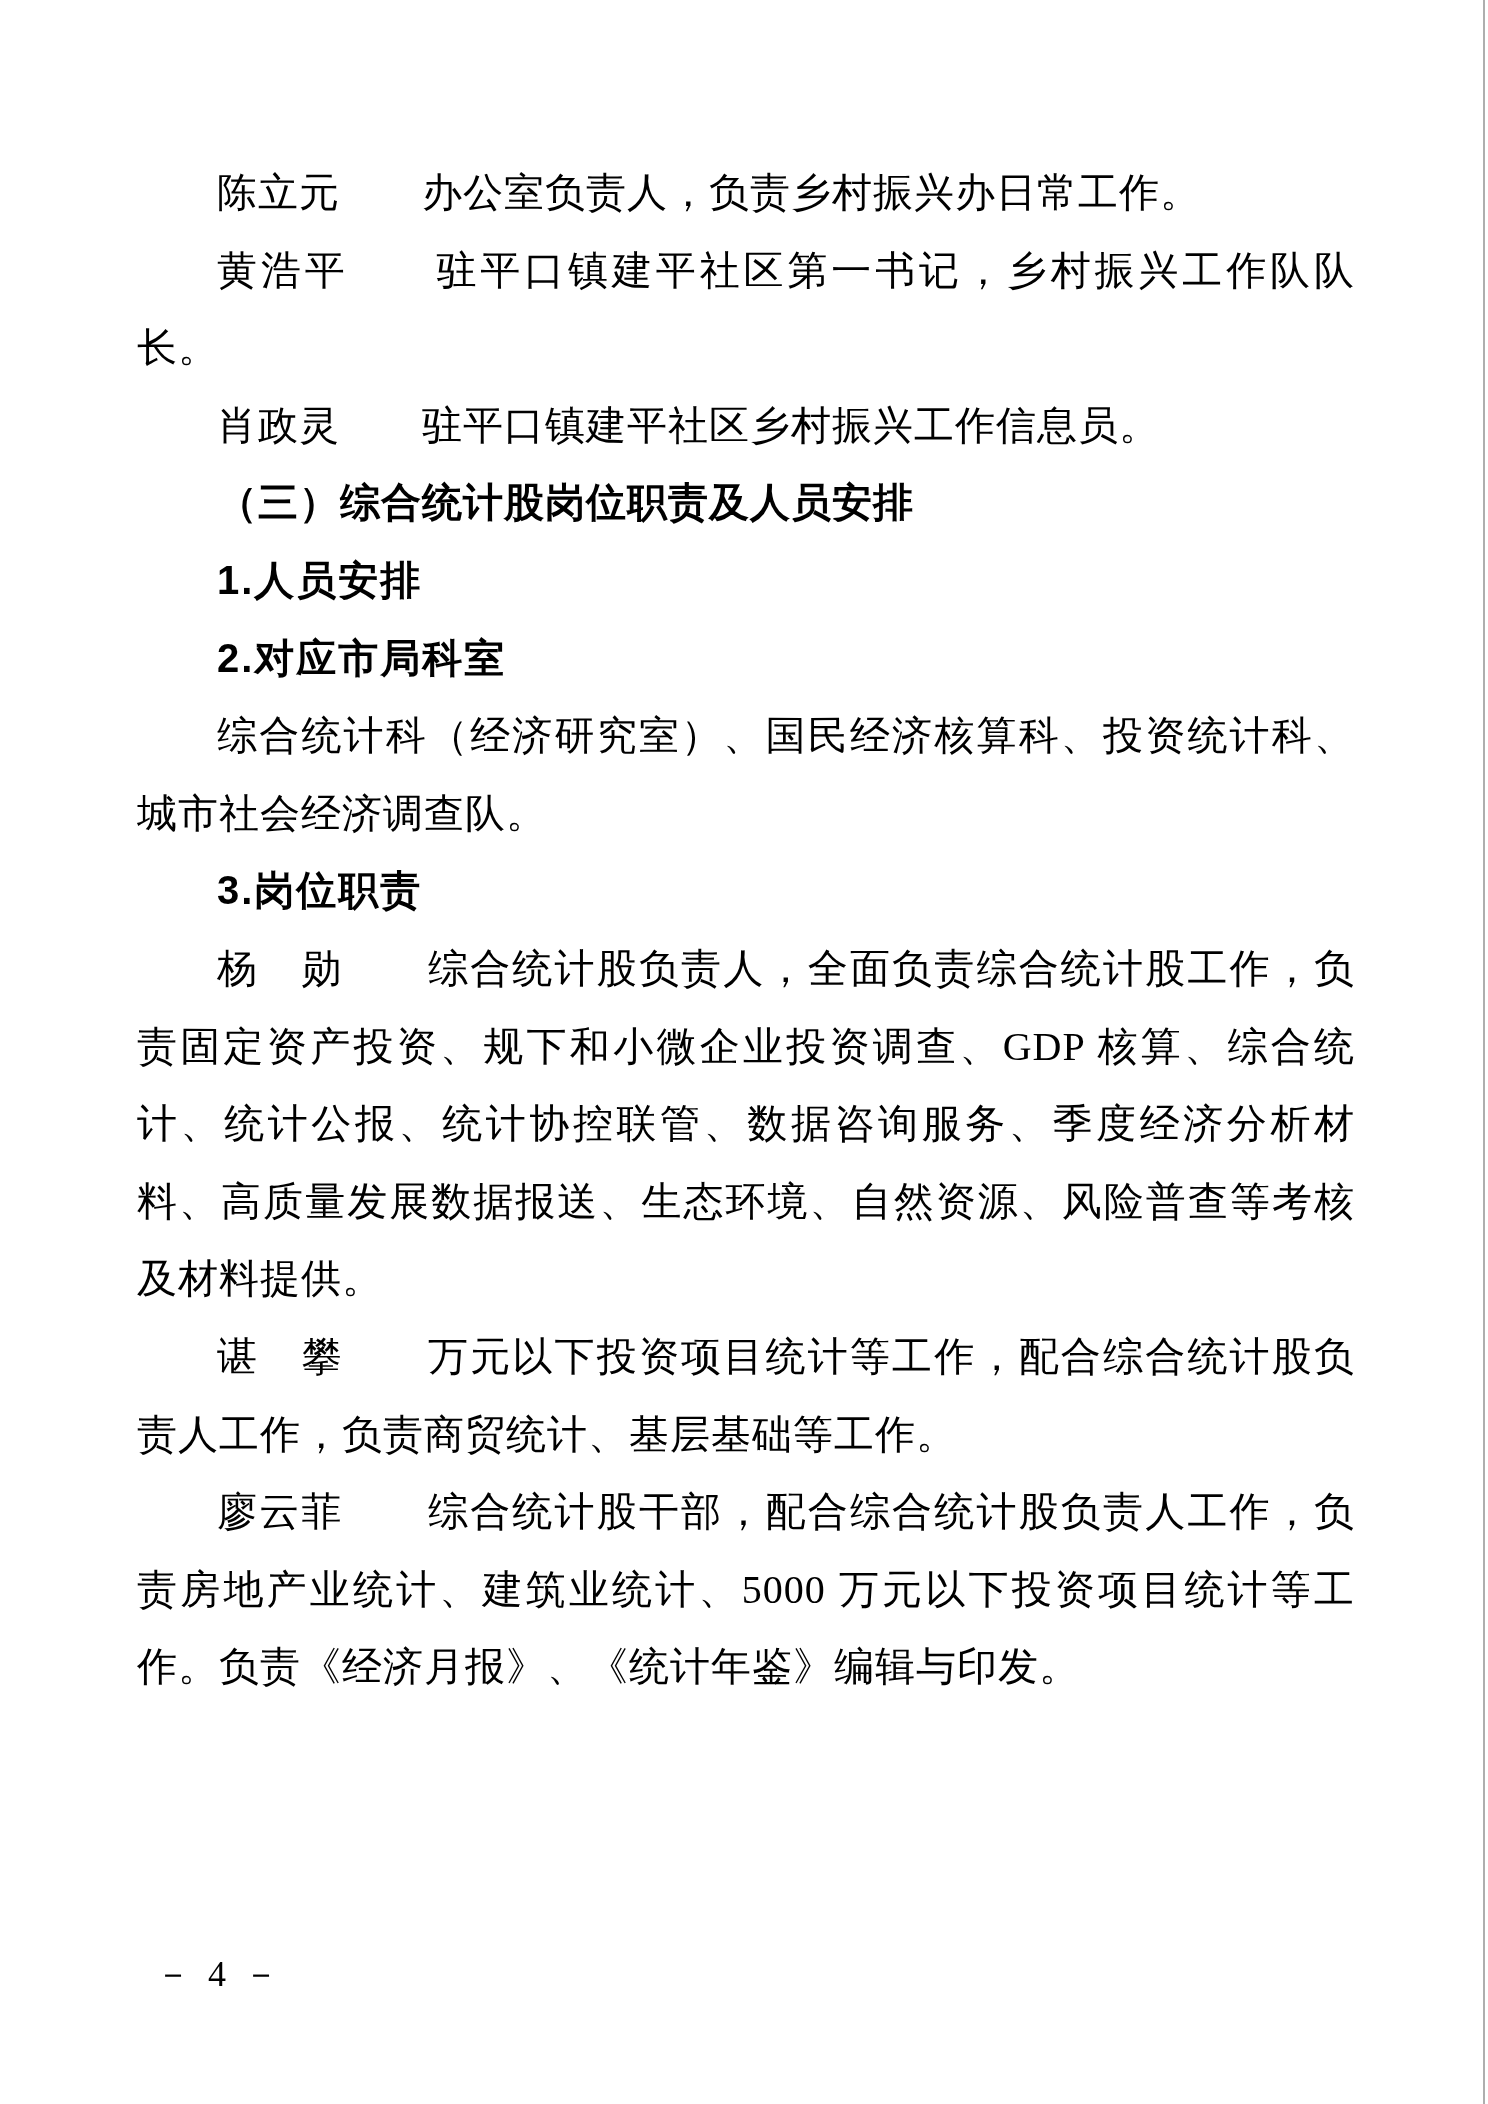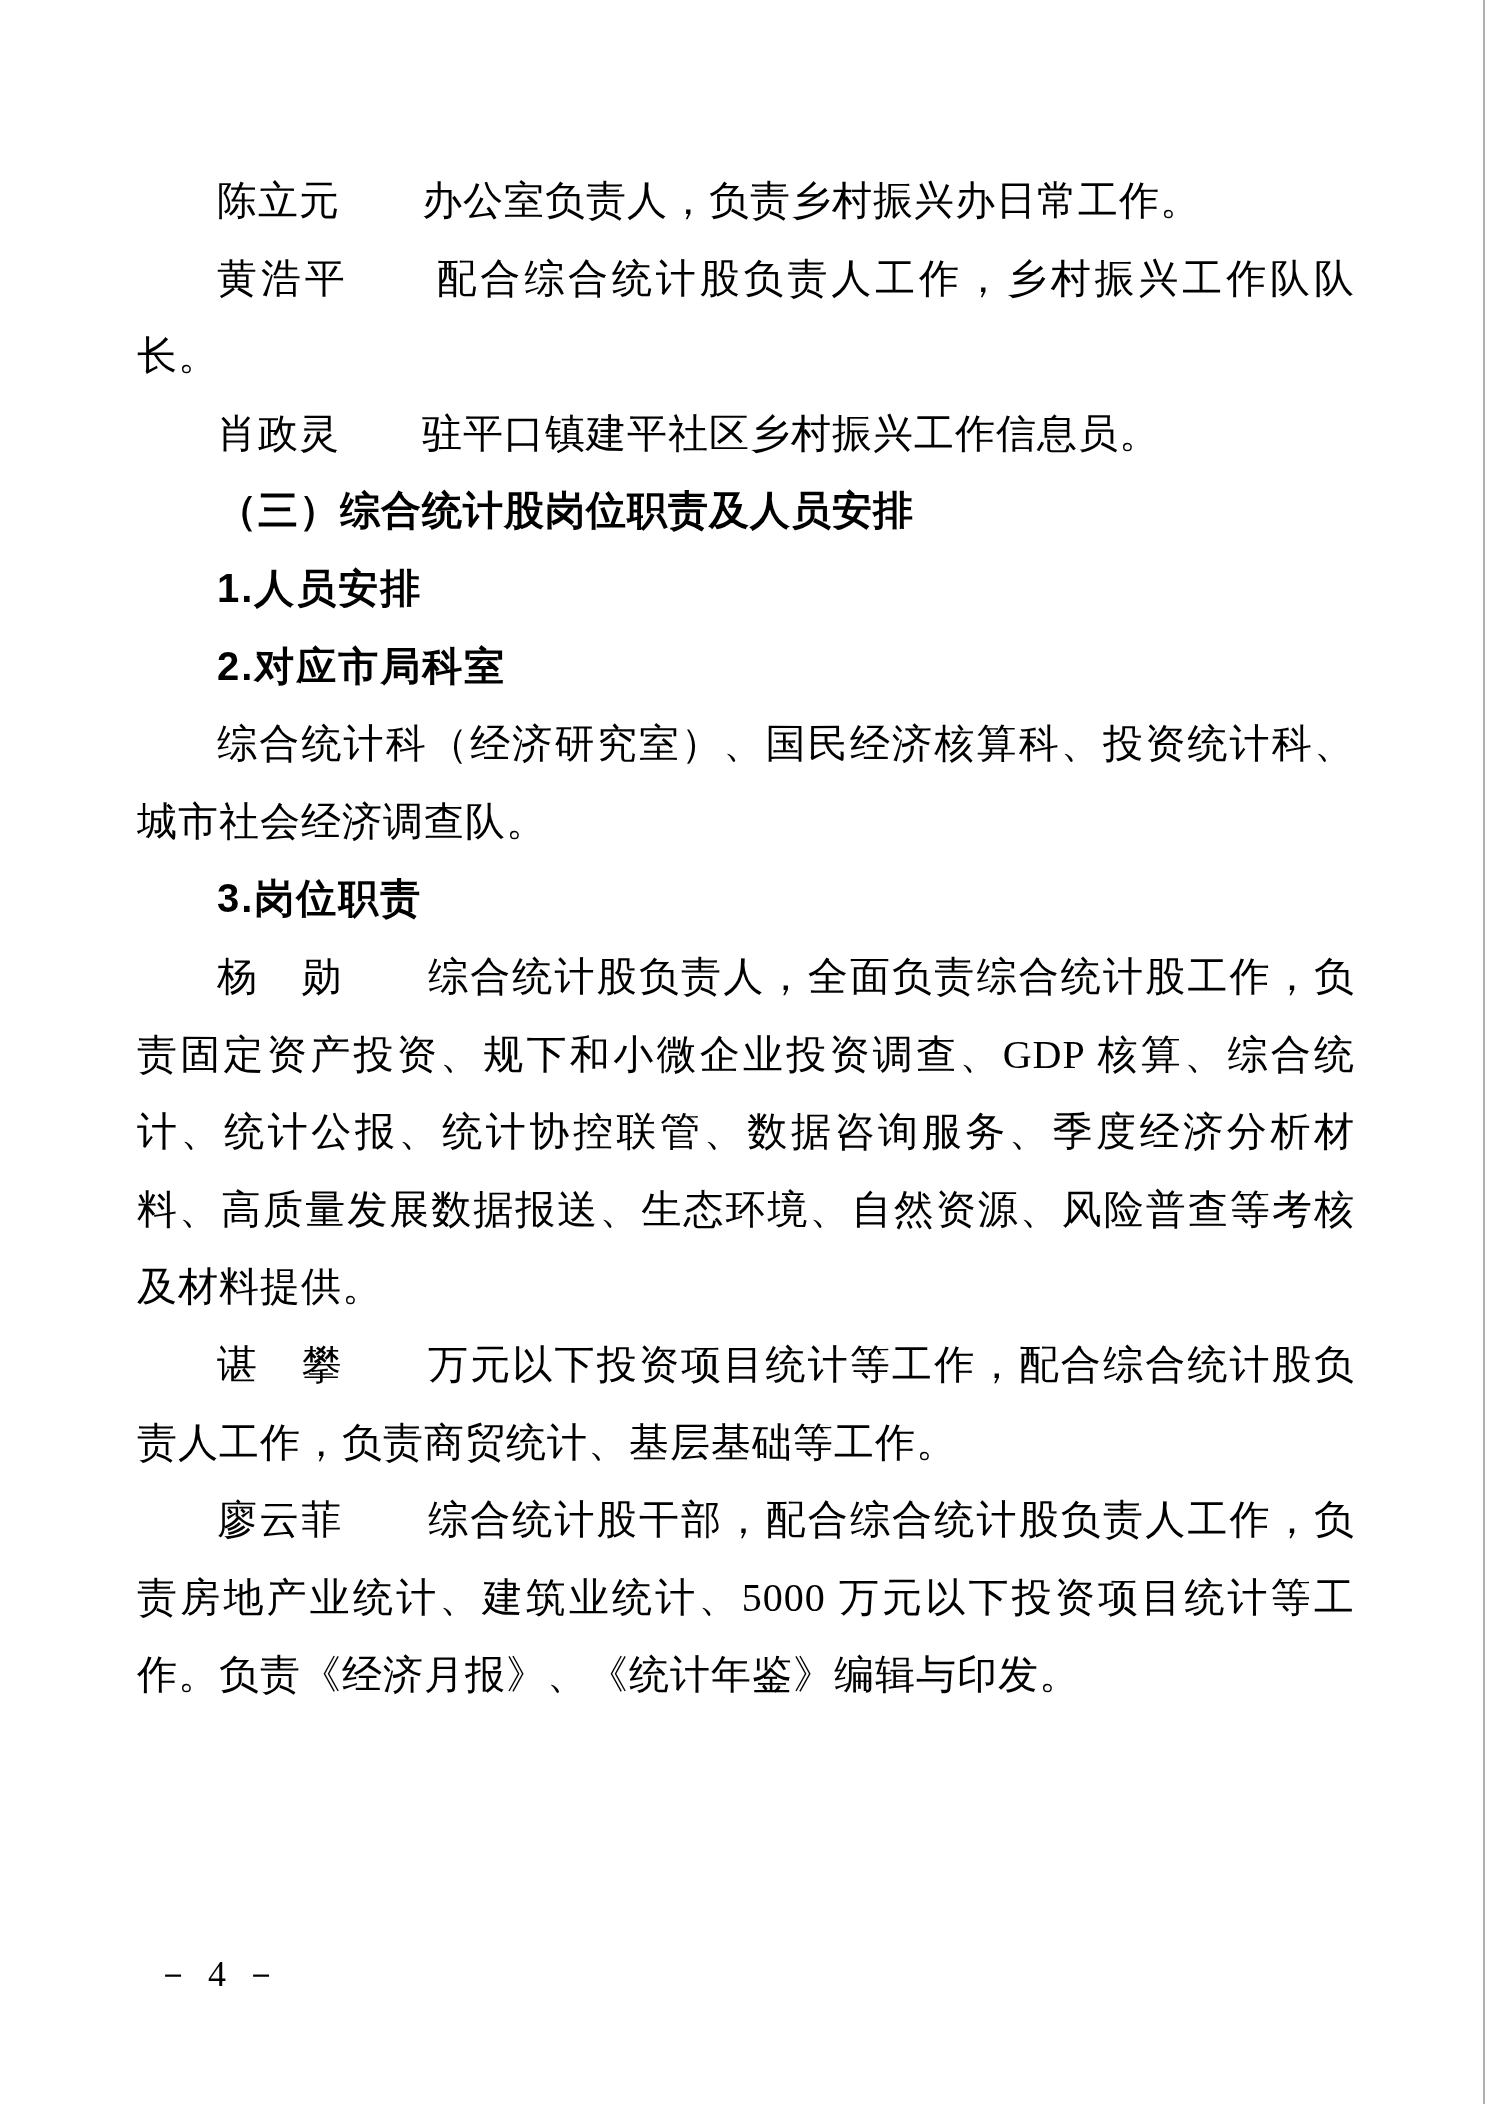--- a/index.html
+++ b/index.html
@@ -12,21 +12,21 @@
     width: 1488px;
     height: 2104px;
     background: #ffffff;
     color: #000000;
     font-family: "Liberation Serif", "DejaVu Serif", serif;
     overflow: hidden;
   }
   .content {
     position: absolute;
     left: 137px;
-    top: 162px;
+    top: 154px;
     width: 1218px;
     font-size: 40px;
     line-height: 77.6px;
     text-align: justify;
     text-justify: inter-ideograph;
     letter-spacing: 1px;
   }
   .content p {
     margin: 0;
     padding: 0;
@@ -55,21 +55,21 @@
     height: 100%;
     background: #aeaeae;
   }
 </style>
 </head>
 <body>
 
 <div class="page">
   <div class="content">
     <p class="body-para">陈立元　　办公室负责人，负责乡村振兴办日常工作。</p>
-    <p class="body-para">黄浩平　　配合综合统计股负责人工作，乡村振兴工作队队长。</p>
+    <p class="body-para">黄浩平　　驻平口镇建平社区第一书记，乡村振兴工作队队长。</p>
     <p class="body-para">肖政灵　　驻平口镇建平社区乡村振兴工作信息员。</p>
     <p class="heading-kai">（三）综合统计股岗位职责及人员安排</p>
     <p class="heading-hei">1.人员安排</p>
     <p class="heading-hei">2.对应市局科室</p>
     <p class="body-para">综合统计科（经济研究室）、国民经济核算科、投资统计科、城市社会经济调查队。</p>
     <p class="heading-hei">3.岗位职责</p>
     <p class="body-para">杨　勋　　综合统计股负责人，全面负责综合统计股工作，负责固定资产投资、规下和小微企业投资调查、GDP 核算、综合统计、统计公报、统计协控联管、数据咨询服务、季度经济分析材料、高质量发展数据报送、生态环境、自然资源、风险普查等考核及材料提供。</p>
     <p class="body-para">谌　攀　　万元以下投资项目统计等工作，配合综合统计股负责人工作，负责商贸统计、基层基础等工作。</p>
     <p class="body-para">廖云菲　　综合统计股干部，配合综合统计股负责人工作，负责房地产业统计、建筑业统计、5000 万元以下投资项目统计等工作。负责《经济月报》、《统计年鉴》编辑与印发。</p>
   </div>

